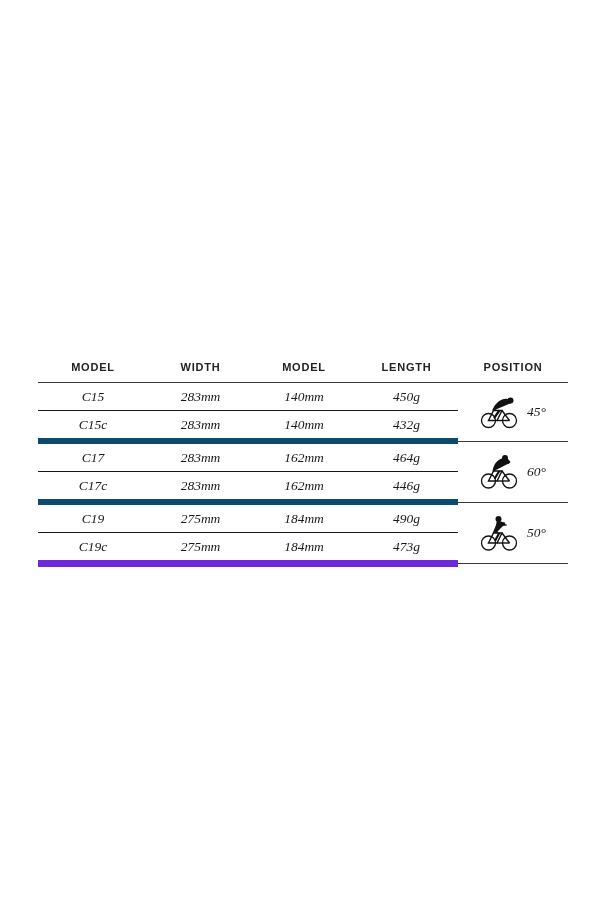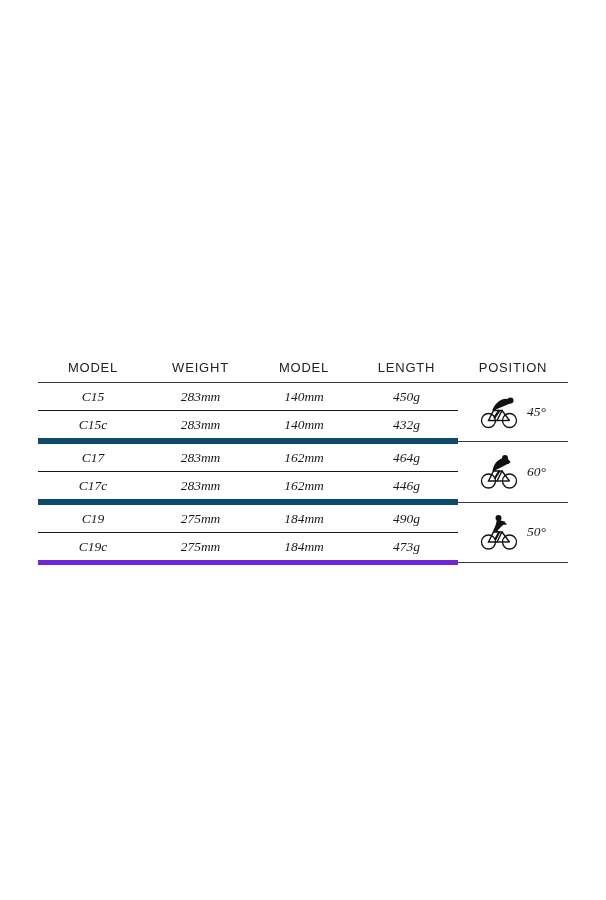--- a/index.html
+++ b/index.html
@@ -32,22 +32,22 @@
   table.spec th, table.spec td {
     padding: 0;
     margin: 0;
     text-align: center;
     vertical-align: middle;
   }
 
   
   .hdr-row th {
     font-family: "Liberation Sans", sans-serif;
-    font-weight: 400;
-    font-size: 13px;
+    font-weight: 700;
+    font-size: 11px;
     letter-spacing: 0.8px;
     color: #222;
     height: 30px;
     padding-bottom: 7px;
     border-bottom: 1px solid #3a3a3a;
   }
 
   
   .d-row td {
     font-family: "Liberation Serif", serif;
@@ -56,21 +56,21 @@
     color: #1a1a1a;
     height: 27px;
     border-bottom: 1px solid #0f172a;
   }
 
   
   .d-row.group-end td {
     border-bottom: 6px solid #0c4a6e;
   }
   .d-row.last td {
-    border-bottom: 5px solid #6d28d9;
+    border-bottom: 7px solid #6d28d9;
   }
 
   
   td.pos-cell {
     border-bottom: 1px solid #3a3a3a;
     border-left: none;
   }
 
   .pos-inner {
     display: flex;
@@ -103,21 +103,21 @@
     <colgroup>
       <col class="c-model">
         <col class="c-length">
         <col class="c-width">
         <col class="c-weight">
         <col class="c-pos">
     </colgroup>
     <thead>
       <tr class="hdr-row">
         <th>MODEL</th>
-        <th>WEIGHT</th>
+        <th>WIDTH</th>
         <th>MODEL</th>
         <th>LENGTH</th>
         <th>POSITION</th>
       </tr>
     </thead>
     <tbody>
 
       <tr class="d-row">
         <td>C15</td>
         <td>283mm</td>

